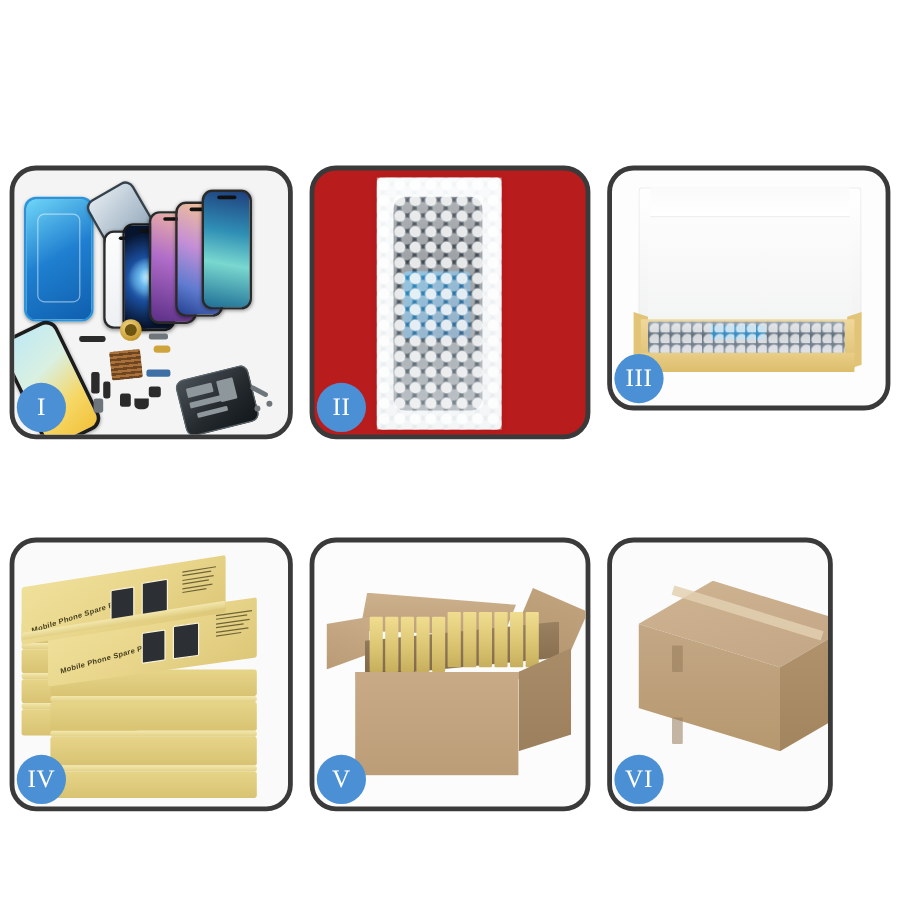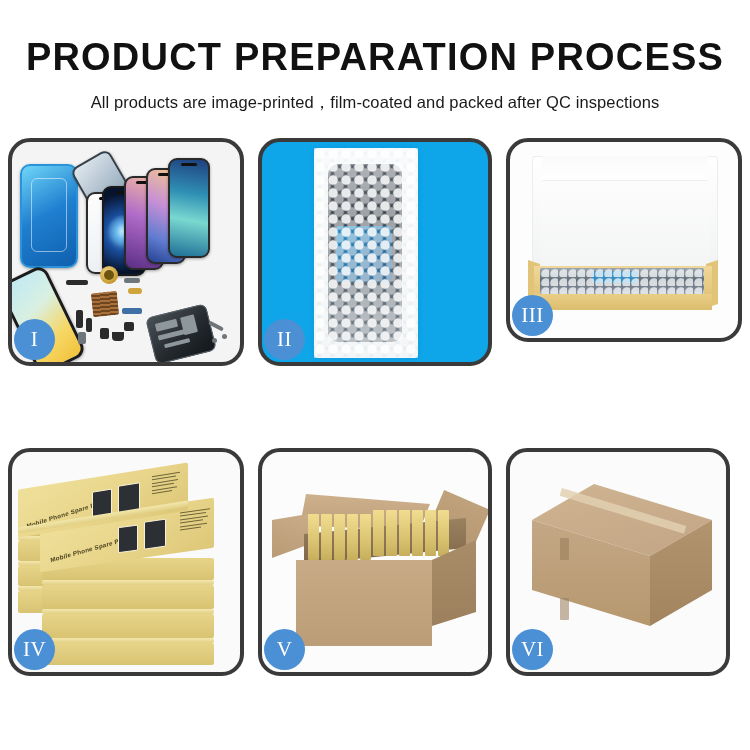--- a/index.html
+++ b/index.html
@@ -110,21 +110,21 @@
     background: repeating-linear-gradient(0deg,#6d4520 0 2px,#a9703a 2px 4px),
                 repeating-linear-gradient(90deg,#6d4520 0 2px,transparent 2px 4px);
     border-radius:2px; transform: rotate(-6deg);
   }
   .prt { position:absolute; background:#2b2b2b; border-radius:2px; }
   .prt.lt { background:#6f767b; }
   .prt.fx { background:#cfa43b; }
   .prt.bl { background:#3e6fa5; }
 
   
-  .p2 { background: #0ea5e9; }
+  .p2 { background: #b91c1c; }
   .wrapbag {
     position:absolute; left:52px; top:6px; width:104px; height:210px;
     background: linear-gradient(180deg,#f2f5f7,#e7ecef);
     border-radius:4px;
     box-shadow: 0 0 6px rgba(0,0,0,.07);
   }
   .wrapped-phone {
     position:absolute; left:14px; top:16px; width:74px; height:178px;
     background: linear-gradient(175deg,#5c646c 0%, #3c444c 30%, #48555f 55%, #78848d 100%);
     border-radius:10px;
@@ -267,24 +267,20 @@
   }
   .sb-seam {
     position:absolute; width:9px; background: rgba(150,124,90,.55); border-radius:1px;
   }
 </style>
 </head>
 <body>
 
 <div class="page">
 
-  <div class="header">
-    <div class="title">PRODUCT PREPARATION PROCESS</div>
-    <div class="subtitle">All products are image-printed，film-coated and packed after QC inspections</div>
-  </div>
 
   <div class="grid">
 
     <div class="panel p1" style="left:8px; top:138px; width:236px; height:228px;">
       <div class="stage">
         <div class="scr adh"></div>
         <div class="scr glass"></div>
 
         <div class="scr fan f1">
             <span class="notch"></span>
@@ -431,21 +427,21 @@
             <i style="left:117px;top:-4px;"></i>
           <i style="left:130px;top:-4px;"></i>
         </div>
         <div class="ct ct-rim"></div>
         <div class="ct ct-side"></div>
         <div class="ct ct-front"></div>
       </div>
       <div class="badge" style="left:2px; bottom:2px;">V</div>
     </div>
 
-    <div class="panel p6" style="left:506px; top:448px; width:224px; height:228px;border-radius:21px;">
+    <div class="panel p6" style="left:506px; top:448px; width:188px; height:228px;">
       <div class="stage">
         <div class="sb-top"></div>
         <div class="sb-tape"></div>
         <div class="sb-left"></div>
         <div class="sb-right"></div>
         <div class="sb-seam" style="left:50px; top:86px; height:22px;"></div>
         <div class="sb-seam" style="left:50px; top:146px; height:22px;"></div>
       </div>
       <div class="badge" style="left:2px; bottom:2px;">VI</div>
     </div>

